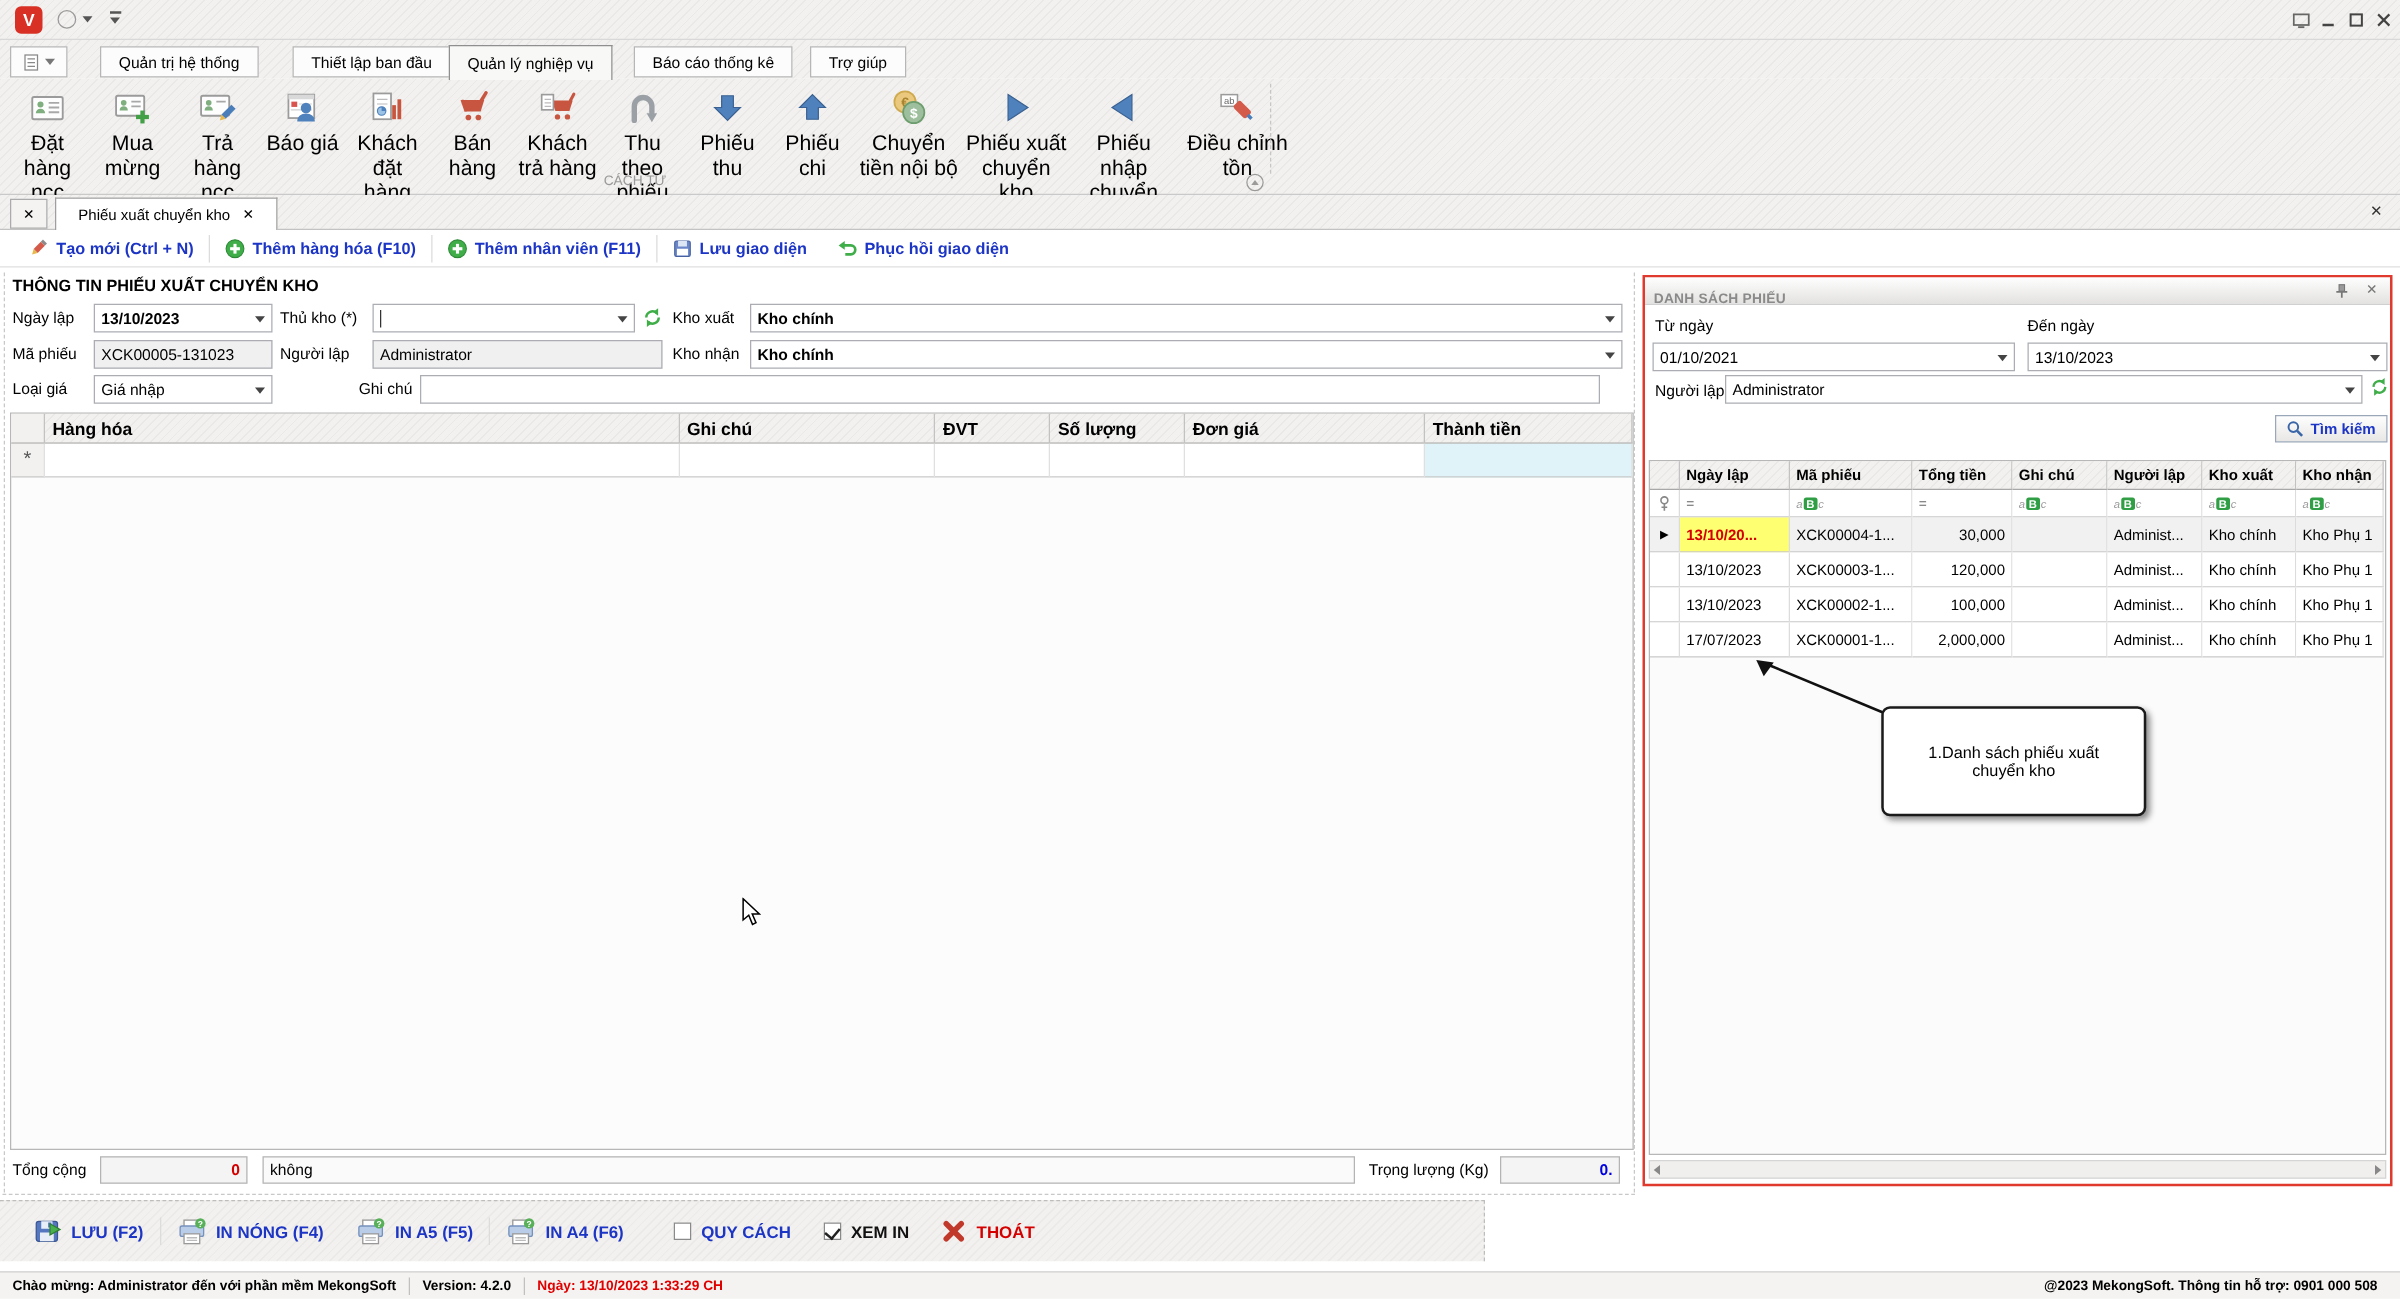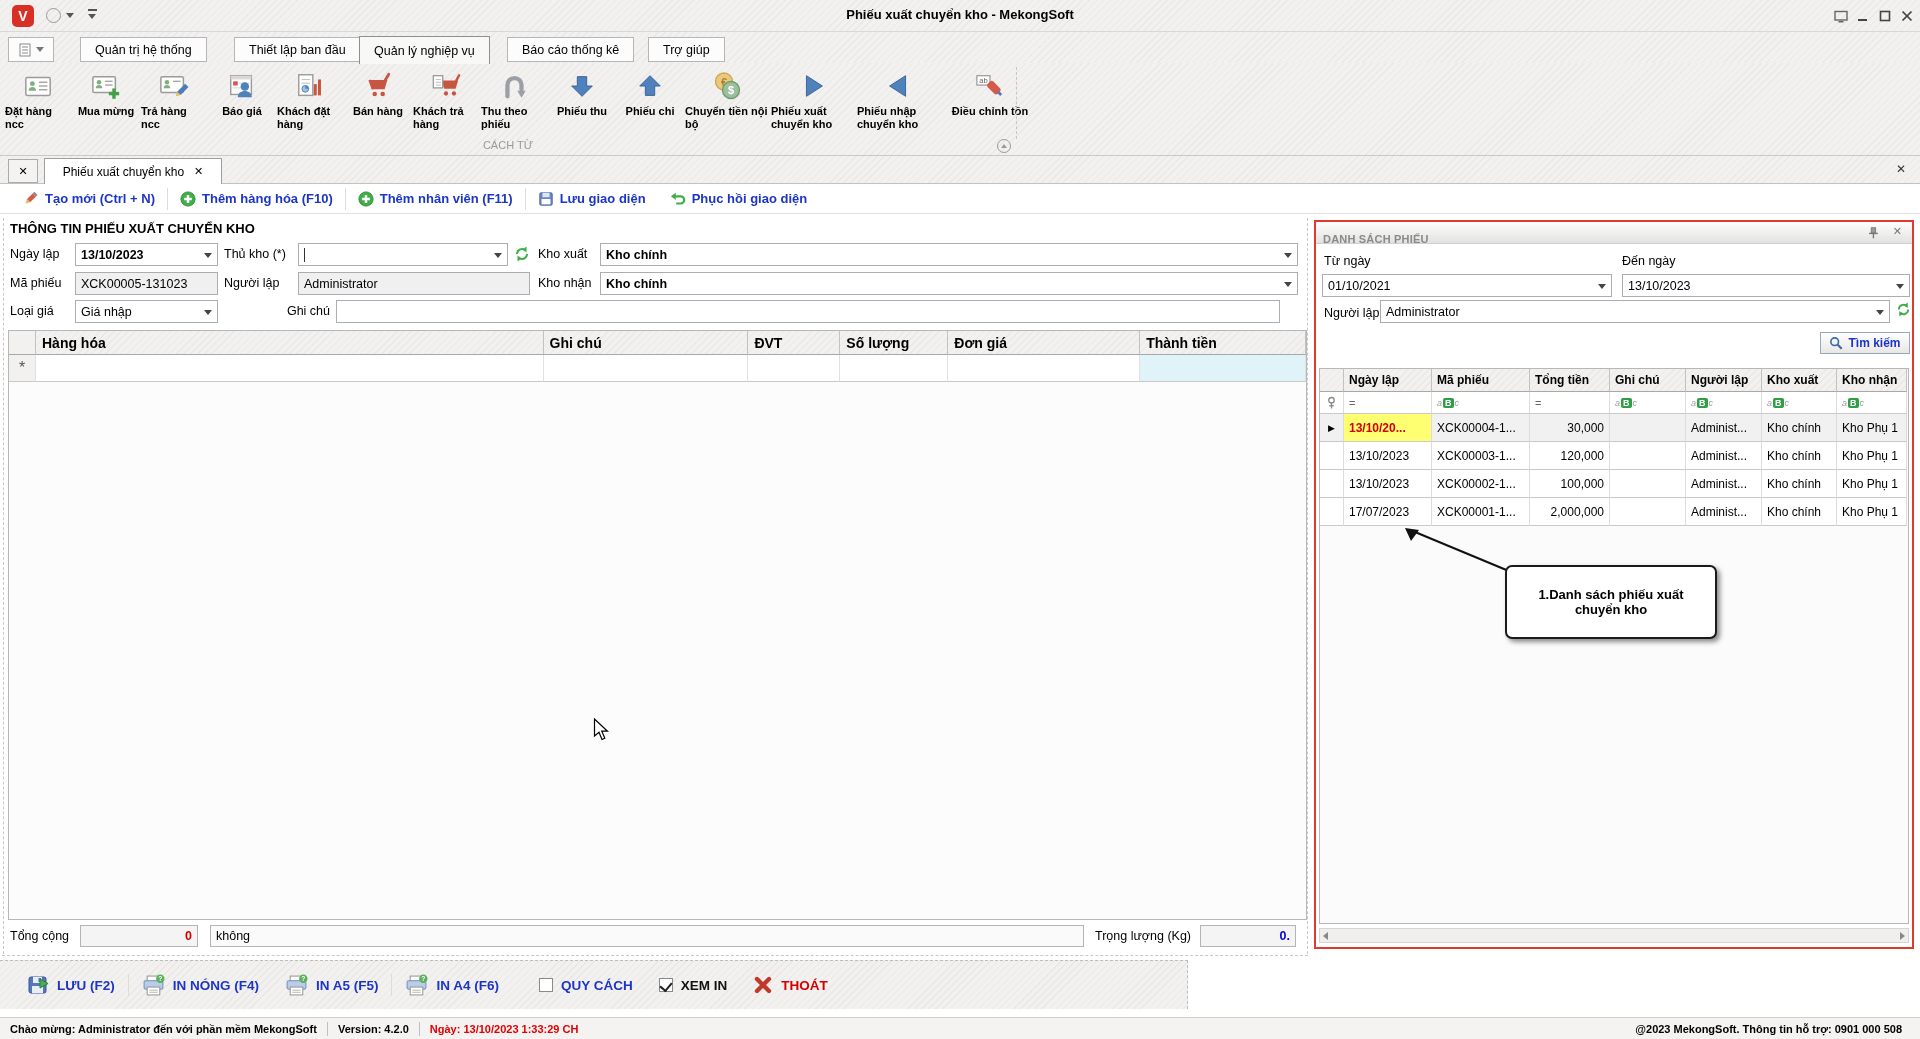--- a/index.html
+++ b/index.html
@@ -29,21 +29,21 @@
   .mtab.active { background:#f8f8f7; border-color:#8f8f8f; height:28px; top:4px; z-index:2; border-bottom:none; font-weight:normal; }
   #menu-launcher { position:absolute; left:8px; top:5px; width:46px; height:25px; background:#fcfcfc;
     border:1px solid #b6b6b6; display:flex; align-items:center; justify-content:center; gap:4px; }
 
   
   #ribbon { left:0; top:63px; width:1920px; height:93px; border-bottom:1px solid #c9c9c9; }
   #ribbon-buttons { position:absolute; left:4px; top:4px; display:flex; align-items:flex-start; }
   .rbtn { width:68px; padding:2px 1px; display:flex; flex-direction:column; align-items:center; gap:2px; }
   .rbtn.wide { width:86px; }
   .ricon { height:34px; display:flex; align-items:center; justify-content:center; }
-  .rlabel { font-size:11px; font-weight:bold; line-height:1.15; }
+  .rlabel { font-size:17px; font-weight:normal; text-align:center; line-height:1.15; }
   #ribbon-group-label { left:0; top:76px; width:1016px; text-align:center; font-size:11px; color:#9a9a9a; }
   #ribbon-sep { left:1016px; top:4px; height:72px; border-left:1px dashed #c6c6c6; }
   #ribbon-collapse { left:997px; top:76px; width:14px; height:14px; border:1.3px solid #9a9a9a; border-radius:50%;
     display:flex; align-items:center; justify-content:center; }
   #ribbon-collapse i { width:0; height:0; border-left:3.5px solid transparent; border-right:3.5px solid transparent; border-bottom:4.5px solid #9a9a9a; }
 
   
   #doctabs { left:0; top:156px; width:1920px; height:28px; border-bottom:1px solid #c2c2c2; }
   #doctab-closeall { left:8px; top:3px; width:30px; height:24px; border:1px solid #ababab;
     display:flex; align-items:center; justify-content:center; font-weight:bold; font-size:11px; background:#f4f3f1; }
@@ -128,37 +128,36 @@
   .abc b { background:#2f9e44; color:#fff; font-size:9px; padding:0 2px; border-radius:2px; }
   #search-btn { left:504px; top:110px; width:90px; height:22px; background:linear-gradient(#fefefe,#e8e7e5);
     border:1px solid #9aa7b8; display:flex; align-items:center; justify-content:center; gap:5px;
     font-size:12px; font-weight:bold; color:#1c35c5; }
   #panel-hscroll { left:3px; top:706px; width:590px; height:15px; background:#f0efed; border:1px solid #d5d5d5;
     display:flex; align-items:center; justify-content:space-between; padding:0 3px; }
   .scr-tri-l { width:0;height:0;border-top:4px solid transparent;border-bottom:4px solid transparent;border-right:5px solid #888; }
   .scr-tri-r { width:0;height:0;border-top:4px solid transparent;border-bottom:4px solid transparent;border-left:5px solid #888; }
 
   
-  #callout-box { left:189px; top:343px; width:212px; height:74px; background:#fff; border:2.5px solid #1a1a1a;
+  #callout-box { left:189px; top:343px; width:212px; height:88px; background:#fff; border:2.5px solid #1a1a1a;
     border-radius:7px; box-shadow:3px 3px 5px rgba(0,0,0,.45); display:flex; align-items:center; justify-content:center;
-    text-align:center; font-size:13px; padding:4px 14px;font-weight:bold; }
+    text-align:center; font-size:13px; padding:4px 14px; }
 
   .dashline-v { border-left:1px dashed #c8c8c8; }
   .dashline-h { border-top:1px dashed #c8c8c8; }
 </style>
 </head>
 <body>
 
 <div id="titlebar" class="abs hatch">
   <div id="app-logo" class="abs">V</div>
   <div id="qat-circle" class="abs"></div>
   <div id="qat-dd1" class="abs dd-tri"></div>
   <div id="qat-more" class="abs"></div>
   <div id="qat-dd2" class="abs dd-tri"></div>
-  <div id="win-title" class="abs">Phiếu xuất chuyển kho - MekongSoft</div>
   <div class="abs winbtn" style="left:1832px">
     <svg width="14" height="13" viewBox="0 0 14 13">
         <rect x="1" y="1.5" width="12" height="8.5" fill="none" stroke="#666" stroke-width="1.4"></rect>
         <rect x="4.5" y="11" width="5" height="1.5" fill="#666"></rect>
       </svg>
   </div>
   <div class="abs winbtn" style="left:1854px">
     <svg width="12" height="12" viewBox="0 0 12 12">
         <rect x="1" y="9" width="9" height="2" fill="#444"></rect>
       </svg>

